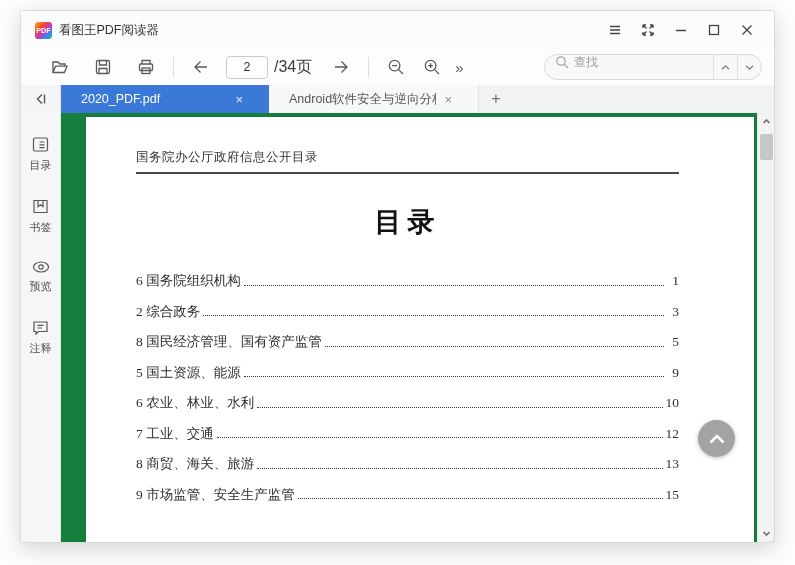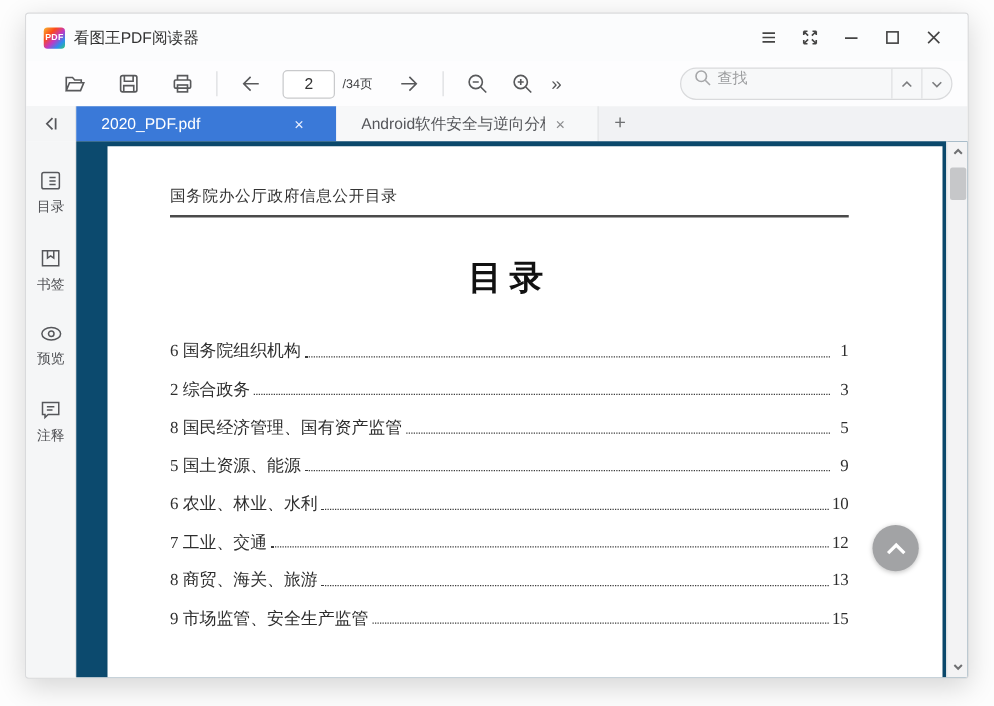--- a/index.html
+++ b/index.html
@@ -20,21 +20,21 @@
   .win-btn{ width:30px; height:26px; display:flex; align-items:center; justify-content:center; cursor:default; margin-left:3px;}
   .win-btn svg{ stroke:#444; stroke-width:1.3; fill:none; }
 
   
   .toolbar{ height:36px; background:#fdfdfe; display:flex; align-items:center; padding:0 12px 0 24px; flex:0 0 auto;}
   .tool-btn{ width:30px; height:28px; display:flex; align-items:center; justify-content:center; }
   .tool-btn svg{ stroke:#58595b; stroke-width:1.3; fill:none; }
   .tb-sep{ width:1px; height:20px; background:#dcdddf; margin:0 12px; }
   .page-box{ width:42px; height:23px; border:1px solid #c9cacc; border-radius:4px; background:#fff;
     font-size:12.5px; color:#333; text-align:center; margin:0 6px 0 10px; outline:none;}
-  .page-total{ font-size:10px; color:#3b3c3e; margin-right:14px; }
+  .page-total{ font-size:16px; color:#3b3c3e; margin-right:14px; }
   .more-btn{ font-size:15px; color:#58595b; padding:0 4px; margin-left:4px;}
   .toolbar-spacer{ flex:1; }
   .searchbox{ width:218px; height:26px; border:1px solid #d9dadc; border-radius:14px; background:#f7f8f9;
     display:flex; align-items:flex-start; overflow:hidden;}
   .searchbox svg{ stroke:#a6a7a9; stroke-width:1.3; fill:none; margin:0 5px 0 10px;}
   .search-input{ flex:1; border:none; background:transparent; outline:none; font-size:12px; color:#555; min-width:0;}
   .search-input::placeholder{ color:#9b9c9e; }
   .search-step{ width:24px; height:100%; border-left:1px solid #dfe0e2; display:flex; align-items:center; justify-content:center;}
   .search-step svg{ margin:0; stroke:#7c7d7f; }
 
@@ -51,21 +51,21 @@
   .tab-inactive .tab-close{ color:#8b8c8e; }
   .tab-add{ width:34px; display:flex; align-items:center; justify-content:center; font-size:16px; color:#6f7072;}
 
   
   .main{ flex:1; display:flex; min-height:0; }
   .sidebar{ width:40px; background:#f5f6f7; border-right:1px solid #e4e5e7; display:flex; flex-direction:column; align-items:center; padding-top:22px;}
   .side-item{ display:flex; flex-direction:column; align-items:center; margin-bottom:24px; }
   .side-item svg{ stroke:#56575b; stroke-width:1.2; fill:none; }
   .side-label{ font-size:11px; color:#505155; margin-top:4px; }
 
-  .docarea{ flex:1; background:#0c4a6e; position:relative; min-width:0; overflow:hidden;}
+  .docarea{ flex:1; background:#15803d; position:relative; min-width:0; overflow:hidden;}
   .page{ position:absolute; left:25px; top:4px; width:668px; height:560px; background:#fff;
     box-shadow:0 0 4px rgba(0,0,0,.12);
     font-family:"Liberation Serif","DejaVu Serif",serif; color:#2e2e2e;
     padding:32px 75px 0 50px; overflow:hidden;}
   .doc-header{ font-size:12.5px; letter-spacing:.5px; color:#333; padding-bottom:6px; border-bottom:2px solid #4a4a4a;}
   .doc-title{ text-align:center; font-size:27px; font-weight:bold; letter-spacing:6px; margin-top:30px; color:#111;}
   .toc-list{ margin-top:26px; }
   .toc-row{ display:flex; align-items:center; height:30.5px; font-size:13.5px; color:#2e2e2e;}
   .toc-leader{ flex:1; height:9px; border-bottom:1.6px dotted #3c3c3c; margin:0 3px;}
   .toc-page{ min-width:12px; text-align:right; }

